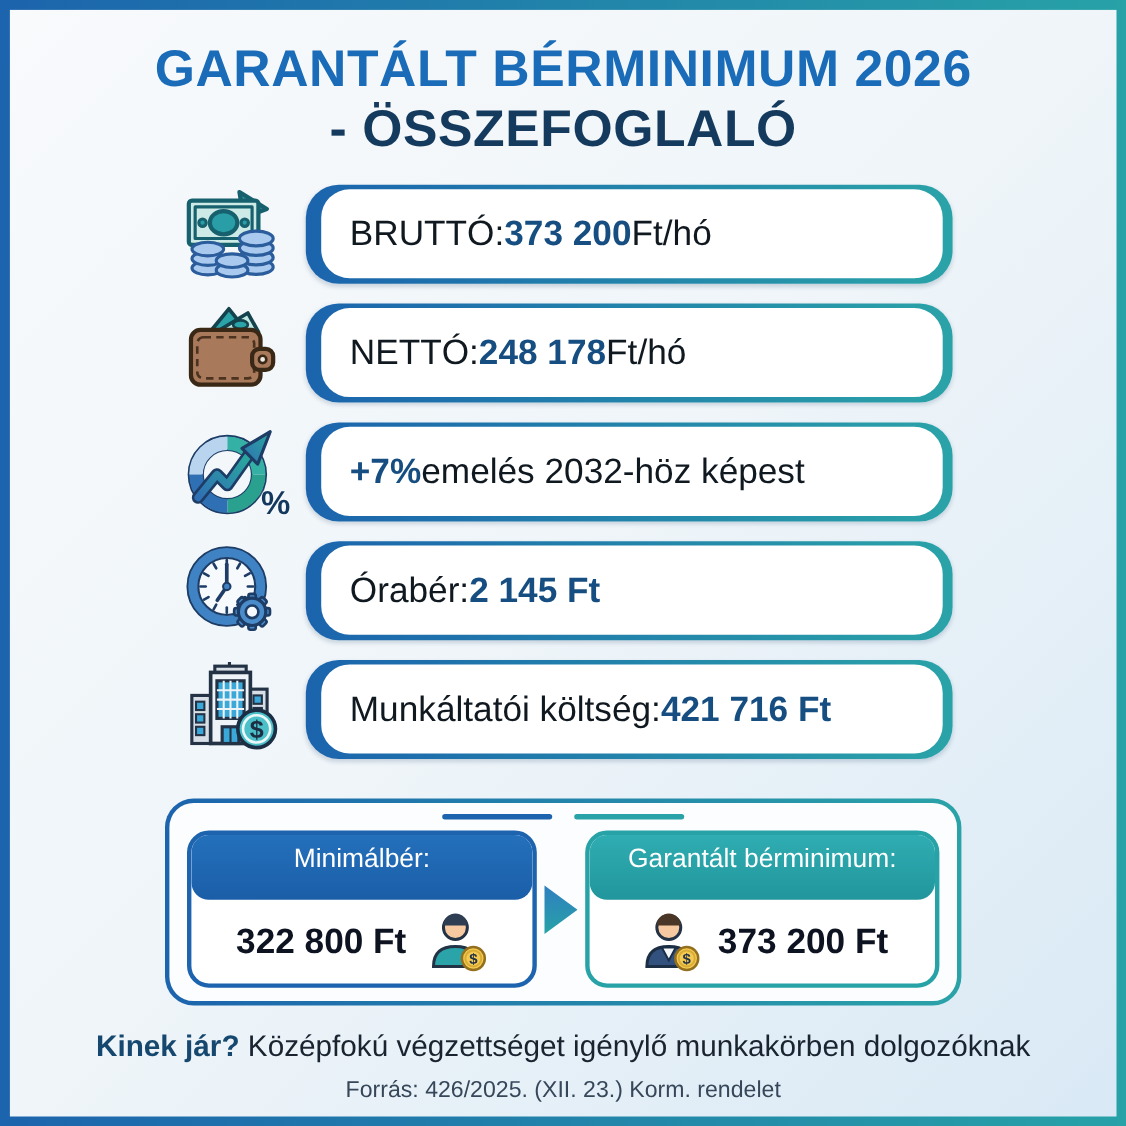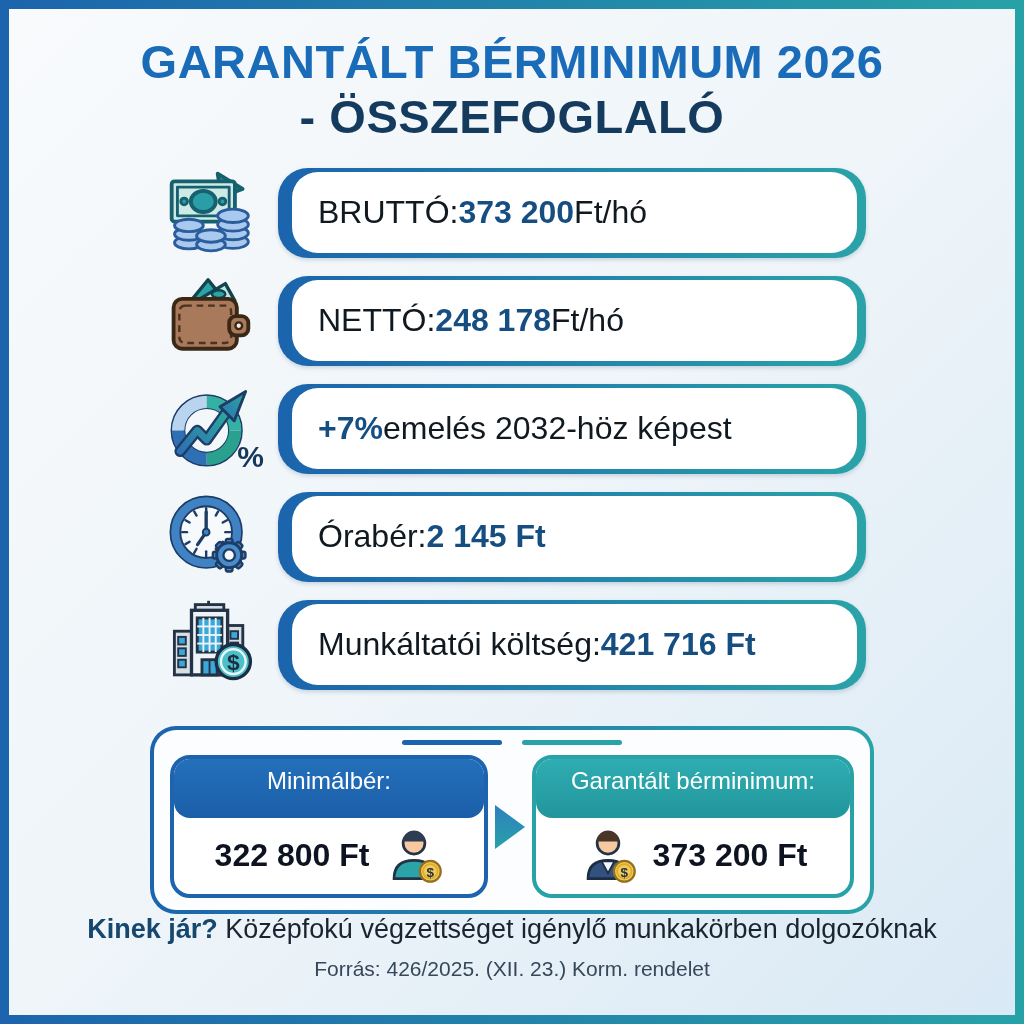--- a/index.html
+++ b/index.html
@@ -9,21 +9,21 @@
   .canvas{width:100%;height:100%;box-sizing:border-box;overflow:hidden;
           background:linear-gradient(135deg,#f8fafc 0%,#eff5f9 50%,#d9e9f5 100%);
           display:flex;flex-direction:column;align-items:center;}
   
   .title-block{margin-top:26px;text-align:center;line-height:1.16;
                font-weight:bold;font-size:47px;letter-spacing:.5px;}
   .title-line1{color:#1a6cb8;}
   .title-line2{color:#143a5e;}
   
   .rows{margin-top:24px;width:708px;display:flex;flex-direction:column;}
-  .row{display:flex;align-items:flex-end;height:90px;margin-bottom:18px;}
+  .row{display:flex;align-items:center;height:90px;margin-bottom:18px;}
   .icon-box{width:104px;height:92px;flex:none;display:flex;align-items:center;
             justify-content:center;margin-right:16px;position:relative;}
   .pill-outer{flex:1;height:90px;box-sizing:border-box;border-radius:30px;
               padding:4px 9px 5px 14px;
               background:linear-gradient(90deg,#1b64ad 0%,#2aa3a8 100%);
               box-shadow:0 2px 4px rgba(20,58,94,.18);}
   .pill-inner{width:100%;height:100%;box-sizing:border-box;background:#ffffff;
               border-radius:26px;display:flex;align-items:center;padding-left:26px;
               font-size:32px;color:#101820;white-space:nowrap;}
   .pill-inner .val{font-weight:bold;color:#174e82;}
@@ -44,21 +44,21 @@
   .comp-card.right{border:4px solid #27a2a7;width:322px;}
   .card-header{text-align:center;color:#ffffff;font-weight:normal;font-size:24px;
                padding:8px 6px 23px;border-radius:0 0 16px 16px;}
   .comp-card.left .card-header{background:linear-gradient(180deg,#2470bb,#1b5ea8);}
   .comp-card.right .card-header{background:linear-gradient(180deg,#2fadb2,#21969c);}
   .card-body{display:flex;align-items:center;justify-content:center;gap:16px;
              padding:8px 6px 10px;font-size:32px;font-weight:bold;color:#0d1320;white-space:nowrap;}
   .person{width:58px;height:58px;flex:none;}
   .comp-arrow{flex:none;margin:0 2px;}
   
-  .footer-q{font-size:27px;color:#1a2430;text-align:center;}
+  .footer-q{margin-top:22px;font-size:27px;color:#1a2430;text-align:center;}
   .footer-q .q-label{font-weight:bold;color:#15476f;}
   .footer-src{margin-top:12px;font-size:21px;color:#37475a;text-align:center;}
 </style>
 </head>
 <body>
 
 <div class="frame">
   <div class="canvas">
 
     <div class="title-block">

